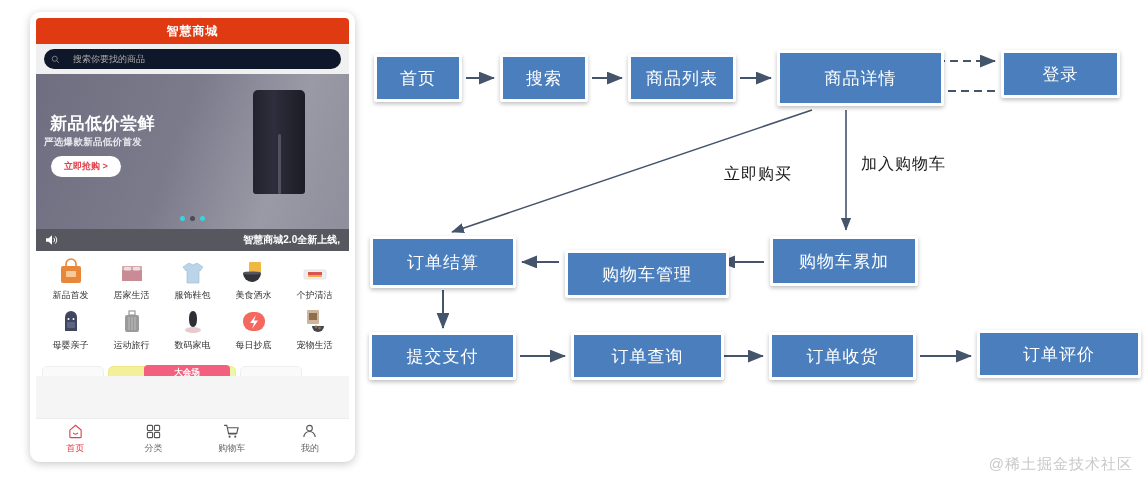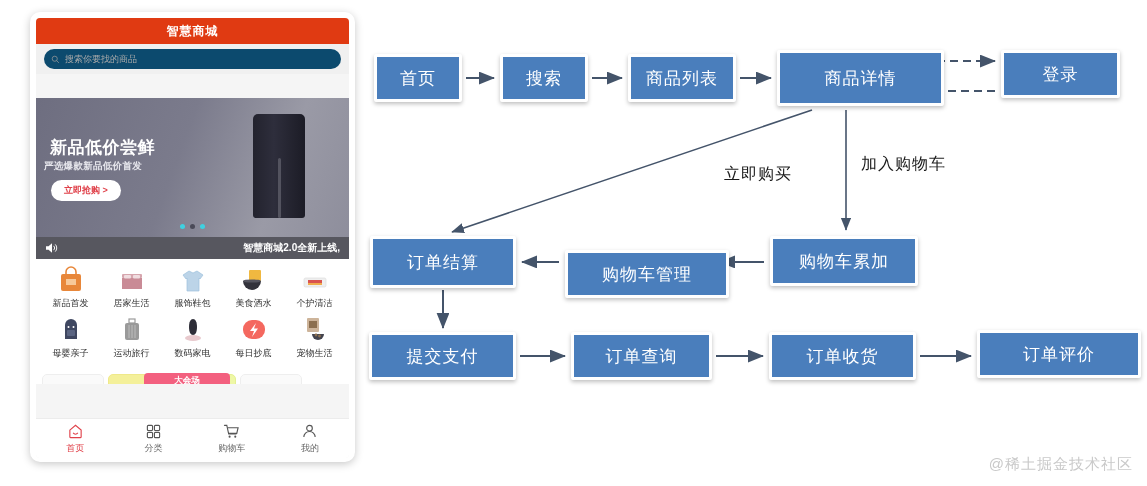--- a/index.html
+++ b/index.html
@@ -25,31 +25,30 @@
     position: relative; width: 100%; height: 100%;
     border-radius: 4px; overflow: hidden; background: #f5f5f5;
   }
   .ph-header {
     height: 26px; background: #e03a12;
     display: flex; align-items: center; justify-content: center;
     color: #fff; font-size: 12px; font-weight: bold; letter-spacing: 1px;
   }
   .ph-searchbar { height: 30px; background: #f0f0f0; display: flex; align-items: center; padding: 0 8px; }
   .ph-searchbox {
-    flex: 1; height: 20px; background: #0c4a6e; border-radius: 10px;
-    display: flex; align-items: center; padding: 0 7px; gap: 5px;
+    flex: 1; height: 20px; background: #0f172a; border-radius: 10px;
+    display: flex; align-items: center; padding: 0 7px; gap: 13px;
   }
   .ph-searchbox .mag { width: 9px; height: 9px; flex: none; }
   .ph-searchbox .ph-sph { font-size: 9px; color: #aaa; }
 
   .ph-banner {
-    position: relative; height: 139px;
+    position: relative; height: 155px;
     background: linear-gradient(110deg,#6e6e80 0%,#7b7b8c 45%,#9a9aa6 75%,#8e8e9c 100%);
     overflow: hidden;
-    margin-top: 24px;
   }
   .ph-banner .pants {
     position: absolute; right: 44px; top: 16px; width: 52px; height: 104px;
     background: linear-gradient(90deg,#23232e 0%,#2e2e3c 40%,#1c1c26 100%);
     border-radius: 5px 5px 3px 3px;
   }
   .ph-banner .pants:after {
     content:""; position:absolute; left:50%; top:42%; width:3px; bottom:0;
     margin-left:-1.5px; background:#53535f; border-radius:2px;
   }
@@ -352,21 +351,21 @@
     <div class="node" style="left:565px;top:250px;width:164px;height:48px;">
       <span>购物车管理</span>
     </div>
     <div class="node" style="left:770px;top:236px;width:148px;height:50px;">
       <span>购物车累加</span>
     </div>
 
     <div class="node" style="left:369px;top:332px;width:147px;height:48px;">
       <span>提交支付</span>
     </div>
-    <div class="node" style="left:571px;top:332px;width:141px;height:48px;text-align:center;">
+    <div class="node" style="left:571px;top:332px;width:153px;height:48px;text-align:center;">
       <span>订单查询</span>
     </div>
     <div class="node" style="left:769px;top:332px;width:147px;height:48px;">
       <span>订单收货</span>
     </div>
     <div class="node" style="left:977px;top:330px;width:164px;height:48px;">
       <span>订单评价</span>
     </div>
 
     <div class="edge-label" style="left:724px;top:164px;">立即购买</div>

